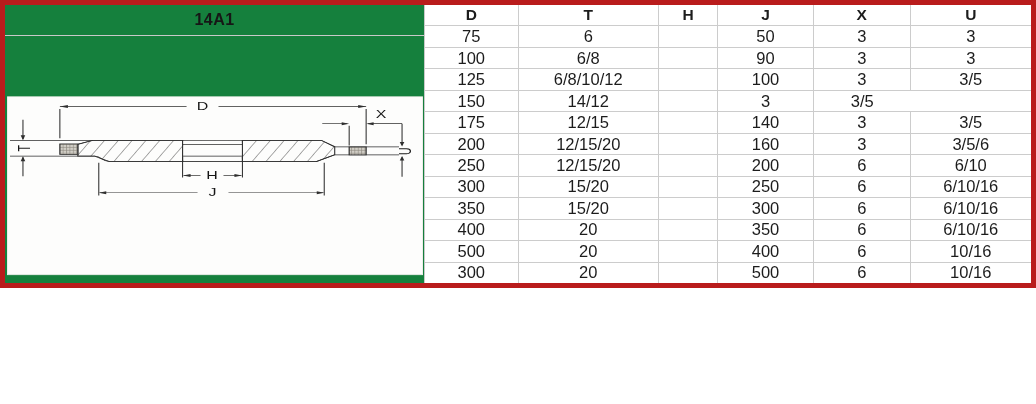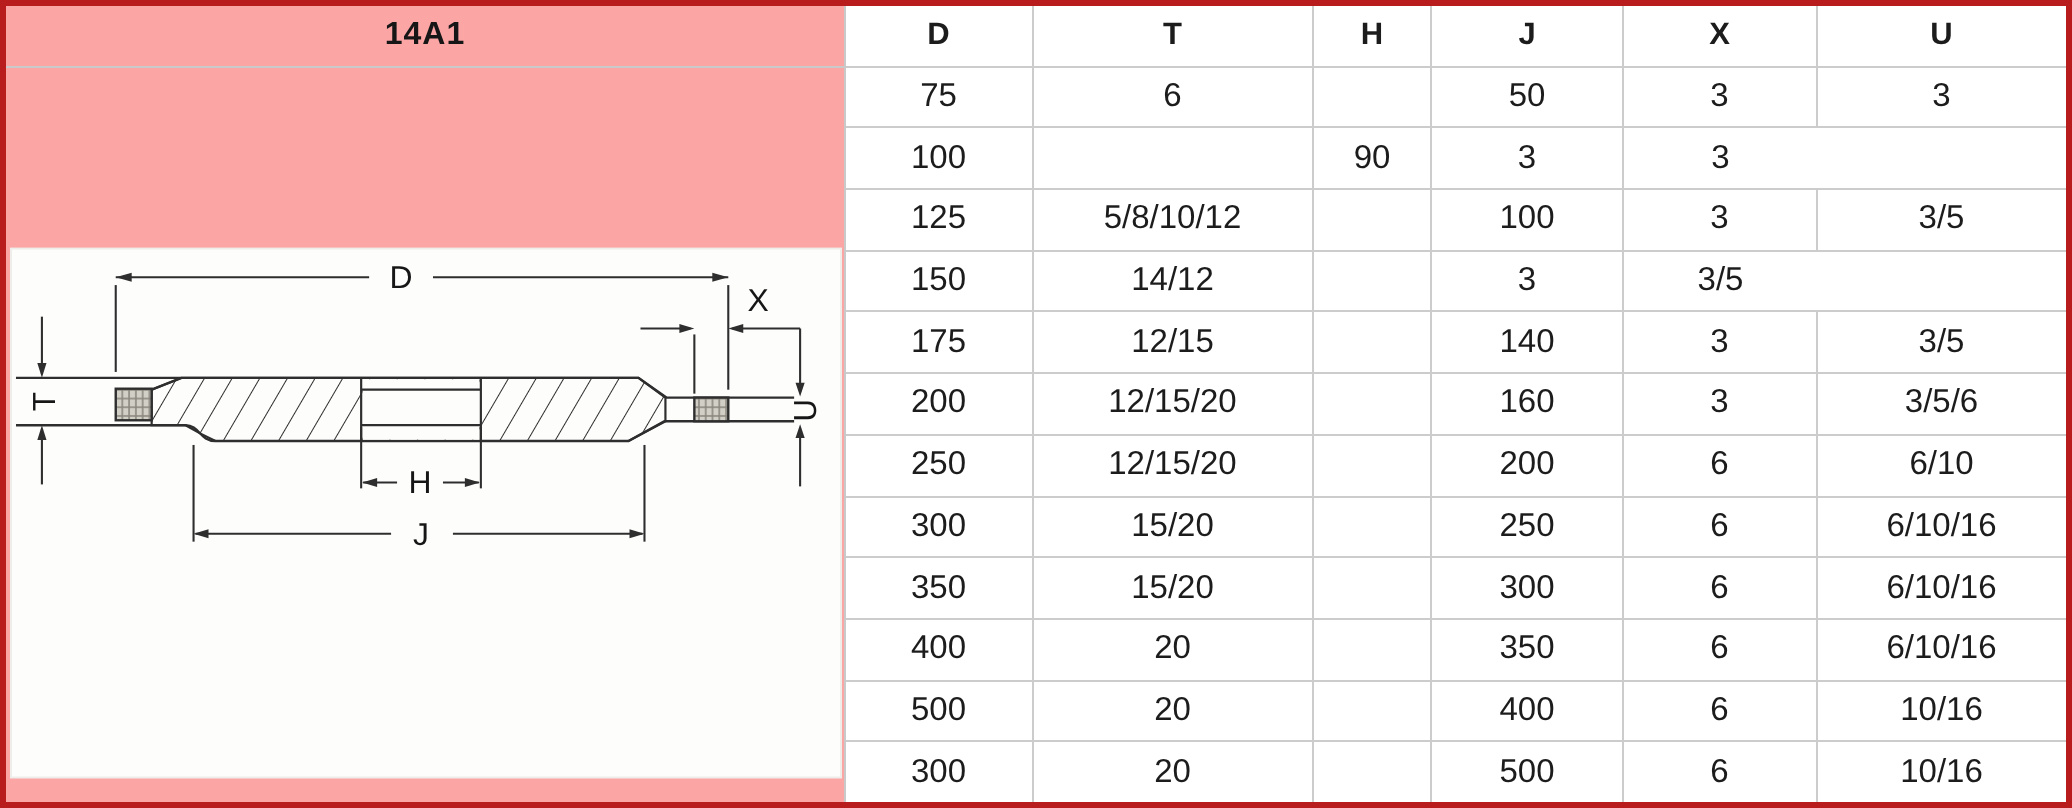--- a/index.html
+++ b/index.html
@@ -1,19 +1,19 @@
 <!DOCTYPE html>
 <html><head>
 <meta charset="utf-8">
 <style>
   * { margin:0; padding:0; box-sizing:border-box; }
   html,body { background:#ffffff; font-family:"Liberation Sans", sans-serif; }
   .app {
-    position:relative; width:1036px; height:404px;
-    border:3px solid #b91c1c; background:#fca5a5;
+    position:relative; width:1036px; height:288px;
+    border:5px solid #b91c1c; background:#15803d;
     display:flex; overflow:hidden;
     --rowh: calc(402px / 13);
     color:#161616;
   }
   
   .left-panel { width:420px; flex:0 0 420px; border-right:1px solid #c9c9c9; display:flex; flex-direction:column; }
   .title-row {
     height:var(--rowh); flex:0 0 auto; border-bottom:1px solid #c9c9c9;
     display:flex; align-items:center; justify-content:center;
     font-weight:bold; font-size:16px; letter-spacing:0.5px;
@@ -156,28 +156,29 @@
   <div class="t-row">
         <div class="cell">75</div>
         <div class="cell">6</div>
         <div class="cell"></div>
         <div class="cell">50</div>
         <div class="cell">3</div>
         <div class="cell">3</div>
       </div>
       <div class="t-row">
         <div class="cell">100</div>
+        <div class="cell">6/8</div>
         <div class="cell"></div>
         <div class="cell">90</div>
         <div class="cell">3</div>
         <div class="cell">3</div>
       </div>
       <div class="t-row">
         <div class="cell">125</div>
-        <div class="cell">5/8/10/12</div>
+        <div class="cell">6/8/10/12</div>
         <div class="cell"></div>
         <div class="cell">100</div>
         <div class="cell">3</div>
         <div class="cell">3/5</div>
       </div>
       <div class="t-row">
         <div class="cell">150</div>
         <div class="cell">14/12</div>
         <div class="cell"></div>
         <div class="cell">3</div>

